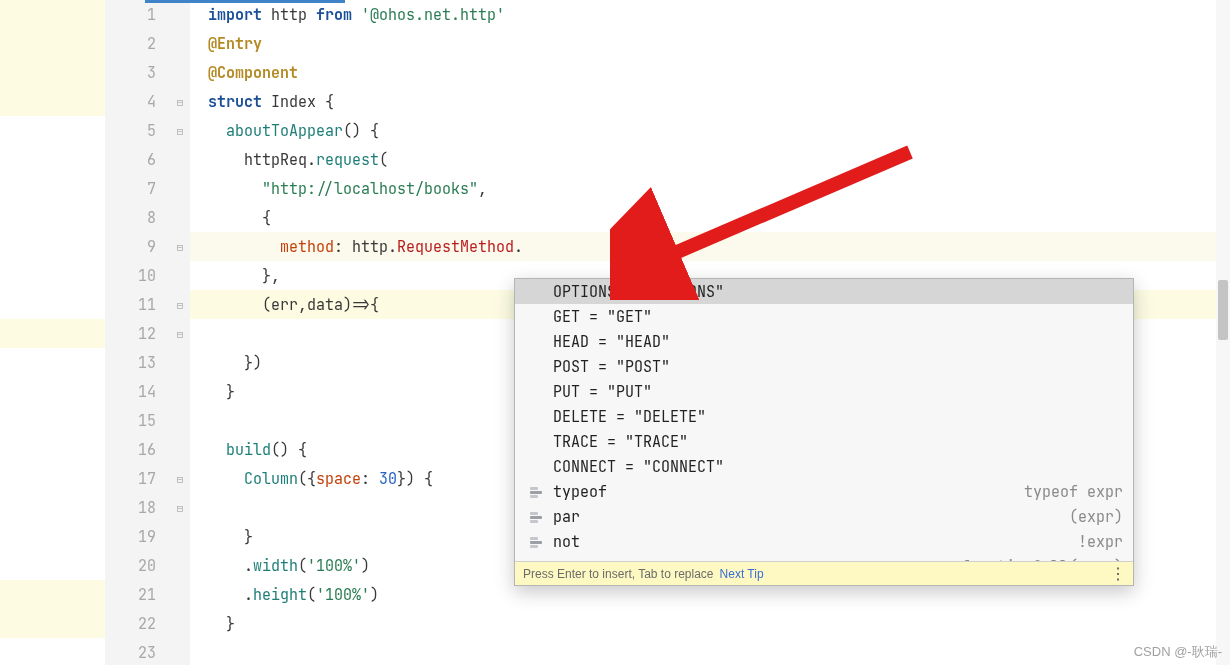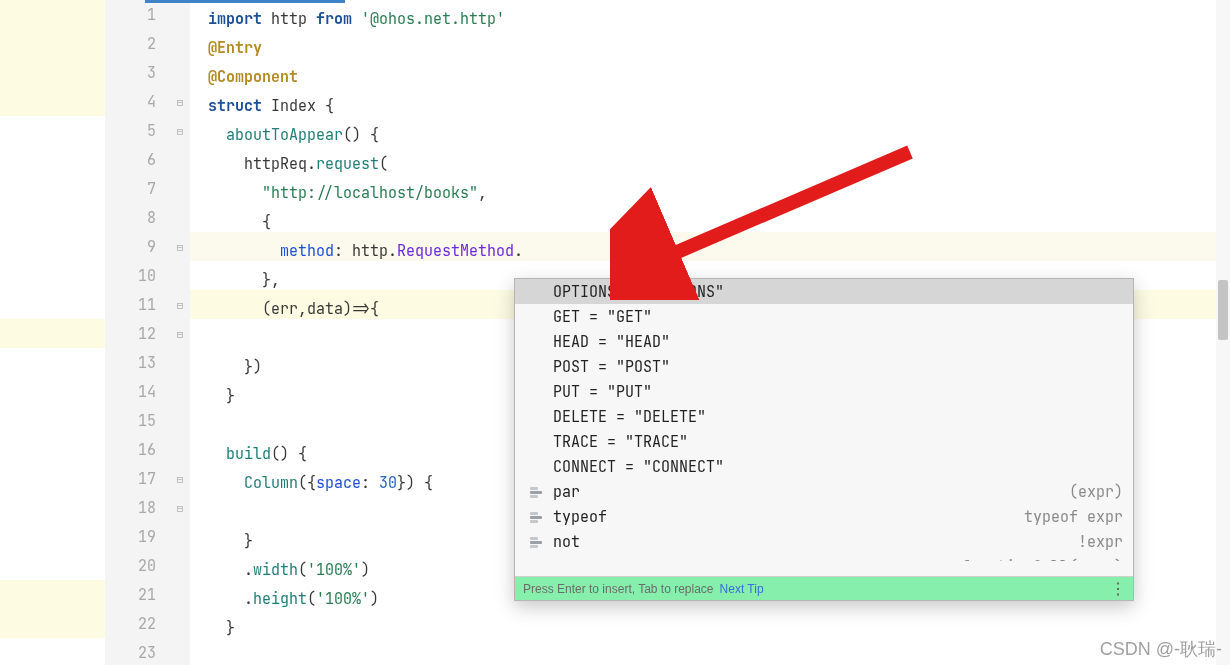--- a/index.html
+++ b/index.html
@@ -72,39 +72,39 @@
     font-size:11px;
   }
   .code-area {
     flex: 1;
     position: relative;
     padding-top: 0;
   }
   .code-row {
     height: 29px;
     display: flex;
-    align-items: flex-end;
+    align-items: center;
     white-space: pre;
   }
   .code-row.hl-caret {
     background: #fcfaed;
   }
   .code-row.hl-full {
     background: #fdfce3;
   }
   
   .k-blue { color: #1c4f99; font-weight: 600; }   
   .k-str  { color: #2a7c52; }                     
   .k-anno { color: #b38a23; font-weight: bold; }                     
   .k-name { color: #383838; }
-  .k-type { color: #6d28d9; }                     
+  .k-type { color: #b91c1c; }                     
   .k-func { color: #1d7e78; }                     
   .k-call { color: #1d7e78; }
   .k-punc { color: #383838; }
-  .k-key  { color: #1d4ed8; }                     
+  .k-key  { color: #c2410c; }                     
   .k-num  { color: #2763c4; }
   .pad { display:inline-block; }
 
   
   .popup {
     position: absolute;
     left: 514px;
     top: 278px;
     width: 620px;
     background: #f7f7f7;
@@ -141,26 +141,25 @@
   }
   .popup-row .tail {
     color:#8a8a8a;
     font-family: "JetBrains Mono","Consolas",monospace;
   }
   .popup-footer {
     display:flex;
     align-items:center;
     height: 24px;
     border-top:1px solid #d0d0d0;
-    background:#86efac;
+    background:#fef9c3;
     padding:0 8px;
     font-size: 12px;
     color:#6b6b6b;
     font-family: Arial, sans-serif;
-    margin-top: 15px;
   }
   .popup-footer .link {
     color:#3a6fd8;
     margin-left:6px;
   }
   .popup-footer .kebab {
     margin-left:auto;
     color:#555;
     font-size:16px;
     letter-spacing:-1px;
@@ -172,21 +171,21 @@
     left: 610px;
     top: 140px;
     pointer-events:none;
   }
 
   .watermark {
     position:absolute;
     right: 8px;
     bottom: 4px;
     font-family: Arial, sans-serif;
-    font-size: 18px;
+    font-size: 13px;
     color: rgba(120,120,120,0.7);
   }
 
   .scrollbar-v {
     position:absolute;
     right:0; top:0;
     width:14px; height:100%;
     background:#f7f7f7;
   }
   .scrollbar-thumb {
@@ -359,33 +358,33 @@
         <span class="label">CONNECT = "CONNECT"</span>
       </div>
       <div class="popup-row">
         <span class="icon">
           <svg width="14" height="14">
             <rect x="1" y="6" width="12" height="3" rx="1" fill="#9aa0a6"></rect>
             <rect x="1" y="2" width="8" height="3" rx="1" fill="#c4c8cc"></rect>
             <rect x="1" y="10" width="8" height="3" rx="1" fill="#c4c8cc"></rect>
           </svg>
         </span>
-        <span class="label">par</span>
-        <span class="tail">(expr)</span>
+        <span class="label">typeof</span>
+        <span class="tail">typeof expr</span>
       </div>
       <div class="popup-row">
         <span class="icon">
           <svg width="14" height="14">
             <rect x="1" y="6" width="12" height="3" rx="1" fill="#9aa0a6"></rect>
             <rect x="1" y="2" width="8" height="3" rx="1" fill="#c4c8cc"></rect>
             <rect x="1" y="10" width="8" height="3" rx="1" fill="#c4c8cc"></rect>
           </svg>
         </span>
-        <span class="label">typeof</span>
-        <span class="tail">typeof expr</span>
+        <span class="label">par</span>
+        <span class="tail">(expr)</span>
       </div>
       <div class="popup-row">
         <span class="icon">
           <svg width="14" height="14">
             <rect x="1" y="6" width="12" height="3" rx="1" fill="#9aa0a6"></rect>
             <rect x="1" y="2" width="8" height="3" rx="1" fill="#c4c8cc"></rect>
             <rect x="1" y="10" width="8" height="3" rx="1" fill="#c4c8cc"></rect>
           </svg>
         </span>
         <span class="label">not</span>

